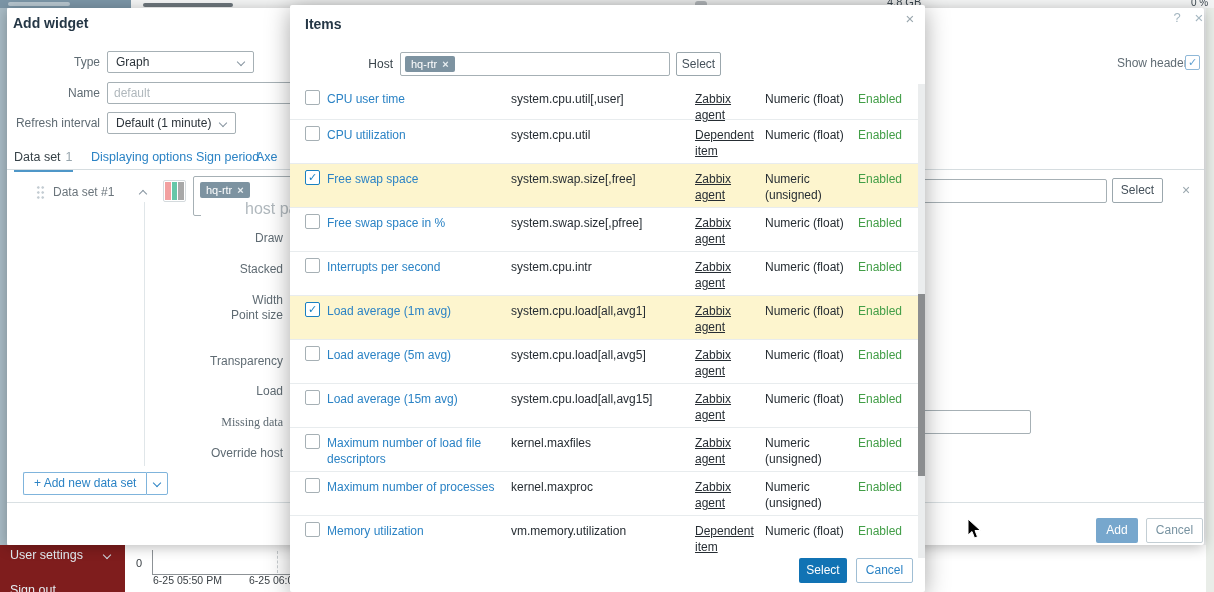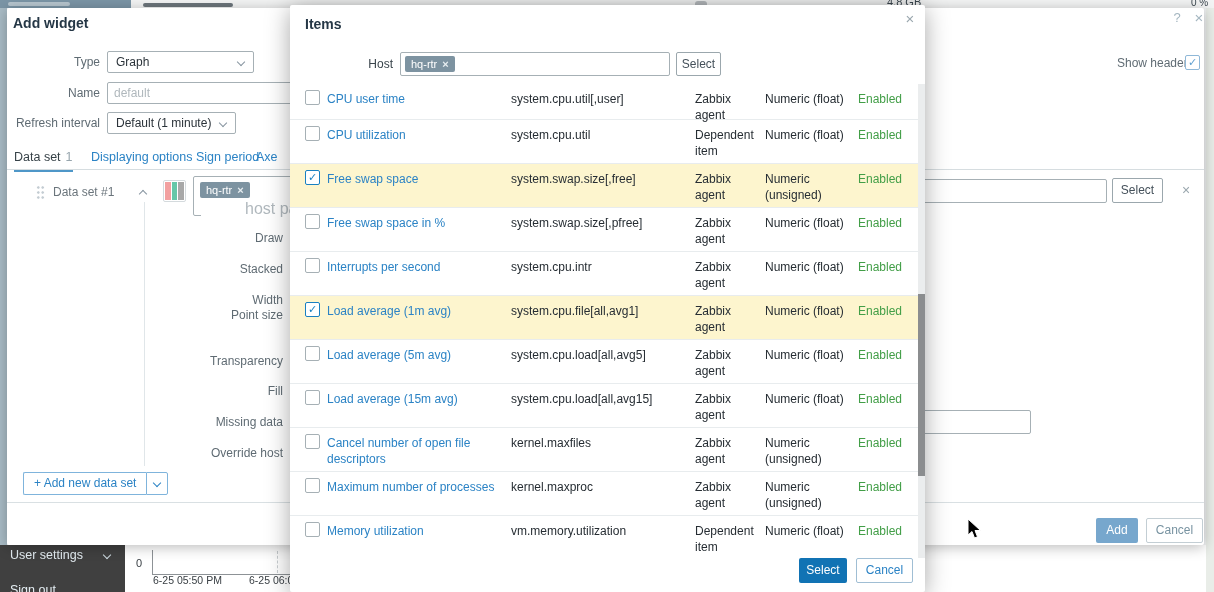--- a/index.html
+++ b/index.html
@@ -11,21 +11,21 @@
   .bg-top-blue { position:absolute; left:0; top:0; width:131px; height:8px; background:#7b95a6; overflow:hidden; }
   .bg-top-blue .smudge { position:absolute; left:8px; top:2px; width:62px; height:4px; background:rgba(255,255,255,.45); border-radius:2px; }
   .bg-top-gray { position:absolute; left:131px; top:0; width:1083px; height:8px; background:#f3f4f4; overflow:hidden; }
   .bg-top-gray .smudge { position:absolute; left:12px; top:3px; width:90px; height:4px; background:#6c757b; border-radius:2px; }
   .bg-top-gray .mini-icon { position:absolute; left:564px; top:1px; width:12px; height:10px; background:#b8bdc0; border-radius:3px; }
   .bg-top-gray .val1 { position:absolute; left:756px; top:-4px; font-size:11px; color:#3c4850; }
   .bg-top-gray .val2 { position:absolute; left:1060px; top:-3px; font-size:10px; color:#3c4850; }
   .bg-right { position:absolute; left:1206px; top:8px; width:8px; height:584px; background:#e9ede8; }
   .bg-left { position:absolute; left:0; top:8px; width:7px; height:537px; background:#a9bcc6; }
 
-  .bg-sidebar { position:absolute; left:0; top:545px; width:125px; height:47px; background:#404040; overflow:hidden; }
+  .bg-sidebar { position:absolute; left:0; top:545px; width:125px; height:47px; background:#7f1d1d; overflow:hidden; }
   .sidebar-item-text { position:absolute; left:10px; top:3px; font-size:12.5px; color:#e4edf2; }
   .sidebar-chev { position:absolute; left:104px; top:7px; width:6px; height:6px; border-right:1.5px solid #cfdce3; border-bottom:1.5px solid #cfdce3; transform:rotate(45deg); }
   .sidebar-signout { position:absolute; left:10px; top:38px; font-size:12.5px; color:#e4edf2; }
 
   .bg-chart { position:absolute; left:125px; top:545px; width:1081px; height:47px; background:#fff; overflow:hidden; }
   .bg-chart .yzero { position:absolute; left:11px; top:12px; font-size:11px; color:#3a4045; }
   .bg-chart .vaxis { position:absolute; left:27px; top:5px; width:1px; height:25px; background:#8d9296; }
   .bg-chart .haxis { position:absolute; left:27px; top:29px; width:140px; height:1px; background:#8d9296; }
   .bg-chart .gridline { position:absolute; left:152px; top:6px; height:22px; border-left:1px dashed #c9ced1; }
   .bg-chart .tick { position:absolute; top:29px; font-size:10.5px; color:#3a4045; }
@@ -96,21 +96,21 @@
   .host-input .tag { position:absolute; left:4px; top:3px; }
   .host-select { position:absolute; left:386px; top:47px; width:45px; height:24px; line-height:22px; }
 
   .item-list { position:absolute; left:0; top:79px; width:635px; height:474px; overflow:hidden; }
   .irow { position:absolute; left:0; width:628px; border-bottom:1px solid #e8ecee; }
   .irow.hl { background:#fdf5ce; }
   .irow .cbx { left:15px; top:6px; }
   .icell { position:absolute; top:7px; font-size:12px; line-height:16px; }
   .iname { left:37px; width:168px; color:#2b83c5; text-decoration:none; cursor:default; }
   .ikey  { left:221px; width:180px; color:#262d33; }
-  .itype { left:405px; width:60px; color:#262d33; }
+  .itype { left:405px; width:60px; color:#262d33;text-decoration:underline; }
   .ivtype{ left:475px; width:98px; color:#262d33; }
   .istat { right:16px; width:70px; text-align:right; color:#429e47; }
 
   .scroll-track { position:absolute; right:0; top:79px; width:7px; height:474px; background:#ebedee; }
   .scroll-thumb { position:absolute; right:0; top:210px; width:7px; height:182px; background:#8b8d8f; }
 
   .modal-select-btn { position:absolute; left:509px; top:553px; width:48px; height:25px; background:#1173b4; color:#fff; border:none; line-height:25px; }
   .modal-cancel-btn { position:absolute; left:566px; top:553px; width:57px; height:25px; background:#fff; border:1px solid #a0bed4; color:#2b83c5; line-height:23px; }
 
   .cursor { position:absolute; left:967px; top:518px; z-index:5; }
@@ -193,22 +193,22 @@
           <span class="tag-x">×</span>
         </span>
       <input placeholder="host patterns" style="">
     </div>
     <div id="ds-labels">
         <div class="ds-label" style="top: 223px;">Draw</div>
         <div class="ds-label" style="top: 254px;">Stacked</div>
         <div class="ds-label" style="top: 285px;">Width</div>
         <div class="ds-label" style="top: 300px;">Point size</div>
         <div class="ds-label" style="top: 346px;">Transparency</div>
-        <div class="ds-label" style="top: 376px;">Fill</div>
-        <div class="ds-label" style="top: 407px;">Missing data</div>
+        <div class="ds-label" style="top: 376px;">Load</div>
+        <div class="ds-label" style="top: 407px; font-family: Liberation Serif, serif;">Missing data</div>
         <div class="ds-label" style="top: 438px;">Override host</div>
       </div>
 
     <div class="add-dataset">
       <div class="main"><span>+</span> <span>Add new data set</span></div>
       <div class="arrow">
           <span class="chev"></span>
         </div>
     </div>
 
@@ -272,21 +272,21 @@
           <div class="cbx"></div>
           <a class="icell iname">Interrupts per second</a>
           <span class="icell ikey">system.cpu.intr</span>
           <span class="icell itype">Zabbix agent</span>
           <span class="icell ivtype">Numeric (float)</span>
           <span class="icell istat">Enabled</span>
         </div>
         <div class="irow hl" style="top: 212px; height: 44px;">
           <div class="cbx checked"><span>✓</span></div>
           <a class="icell iname">Load average (1m avg)</a>
-          <span class="icell ikey">system.cpu.file[all,avg1]</span>
+          <span class="icell ikey">system.cpu.load[all,avg1]</span>
           <span class="icell itype">Zabbix agent</span>
           <span class="icell ivtype">Numeric (float)</span>
           <span class="icell istat">Enabled</span>
         </div>
         <div class="irow" style="top: 256px; height: 44px;">
           <div class="cbx"></div>
           <a class="icell iname">Load average (5m avg)</a>
           <span class="icell ikey">system.cpu.load[all,avg5]</span>
           <span class="icell itype">Zabbix agent</span>
           <span class="icell ivtype">Numeric (float)</span>
@@ -295,21 +295,21 @@
         <div class="irow" style="top: 300px; height: 44px;">
           <div class="cbx"></div>
           <a class="icell iname">Load average (15m avg)</a>
           <span class="icell ikey">system.cpu.load[all,avg15]</span>
           <span class="icell itype">Zabbix agent</span>
           <span class="icell ivtype">Numeric (float)</span>
           <span class="icell istat">Enabled</span>
         </div>
         <div class="irow" style="top: 344px; height: 44px;">
           <div class="cbx"></div>
-          <a class="icell iname">Cancel number of open file descriptors</a>
+          <a class="icell iname">Maximum number of load file descriptors</a>
           <span class="icell ikey">kernel.maxfiles</span>
           <span class="icell itype">Zabbix agent</span>
           <span class="icell ivtype">Numeric (unsigned)</span>
           <span class="icell istat">Enabled</span>
         </div>
         <div class="irow" style="top: 388px; height: 44px;">
           <div class="cbx"></div>
           <a class="icell iname">Maximum number of processes</a>
           <span class="icell ikey">kernel.maxproc</span>
           <span class="icell itype">Zabbix agent</span>

